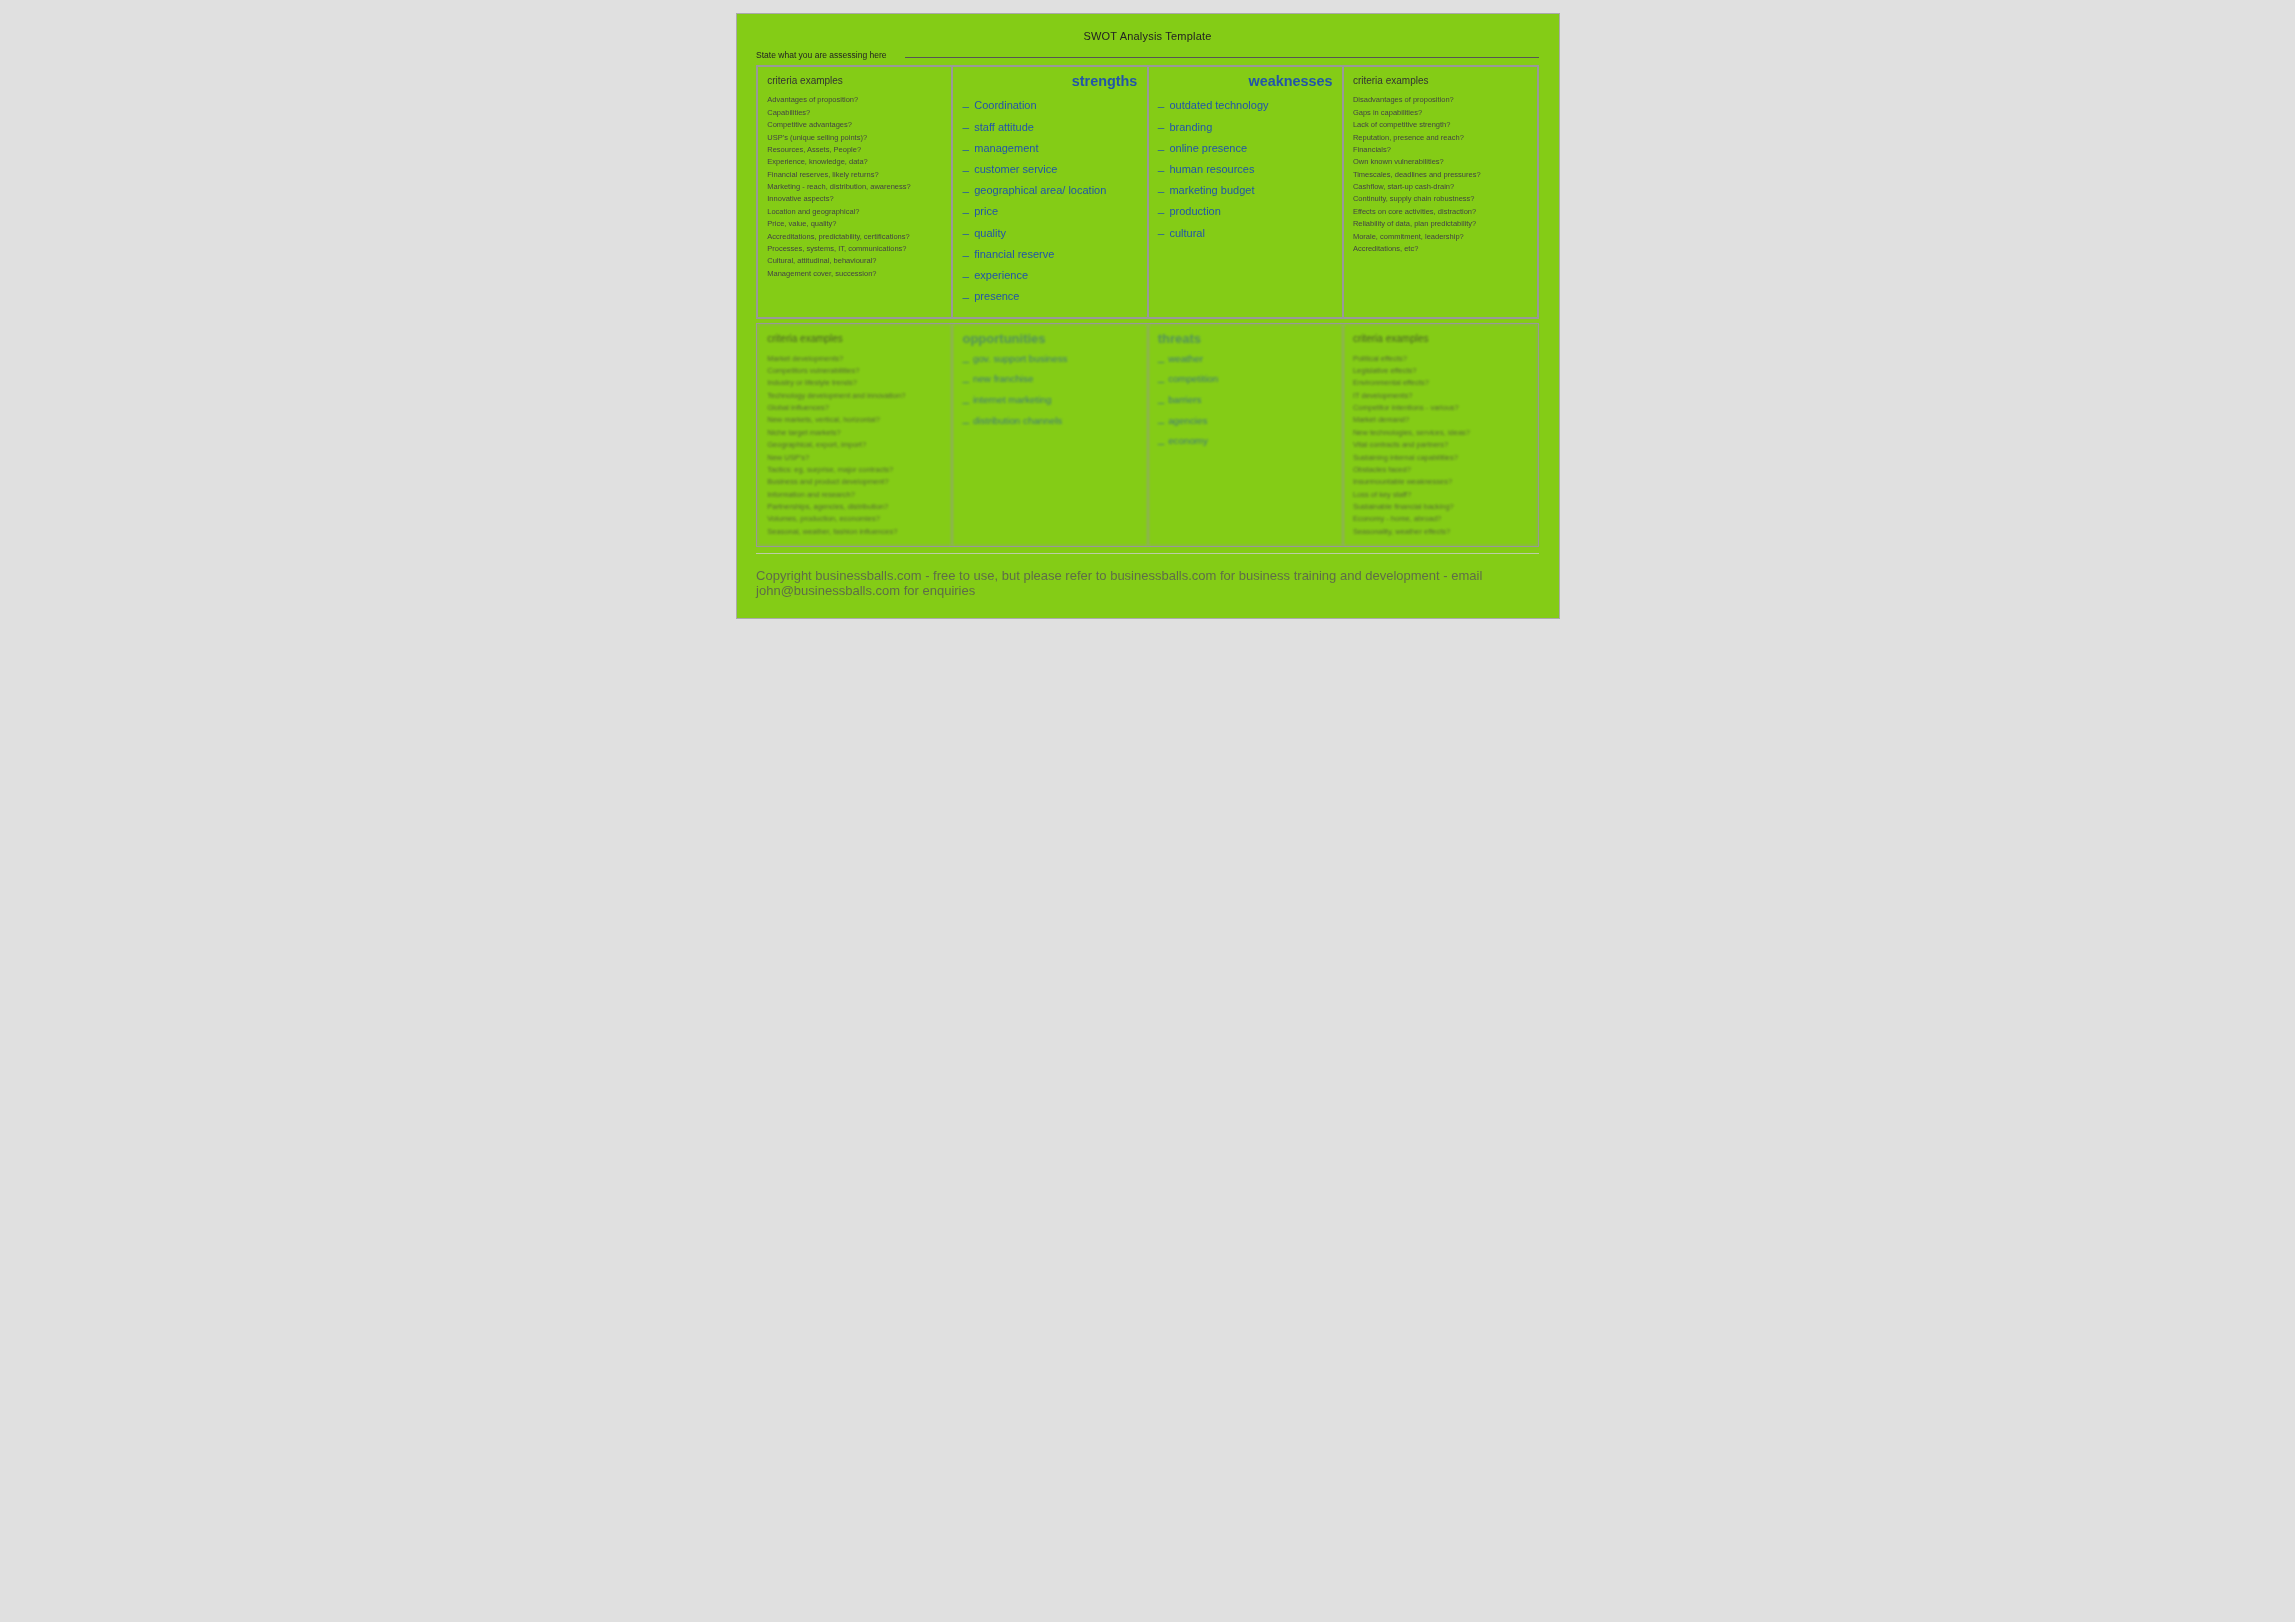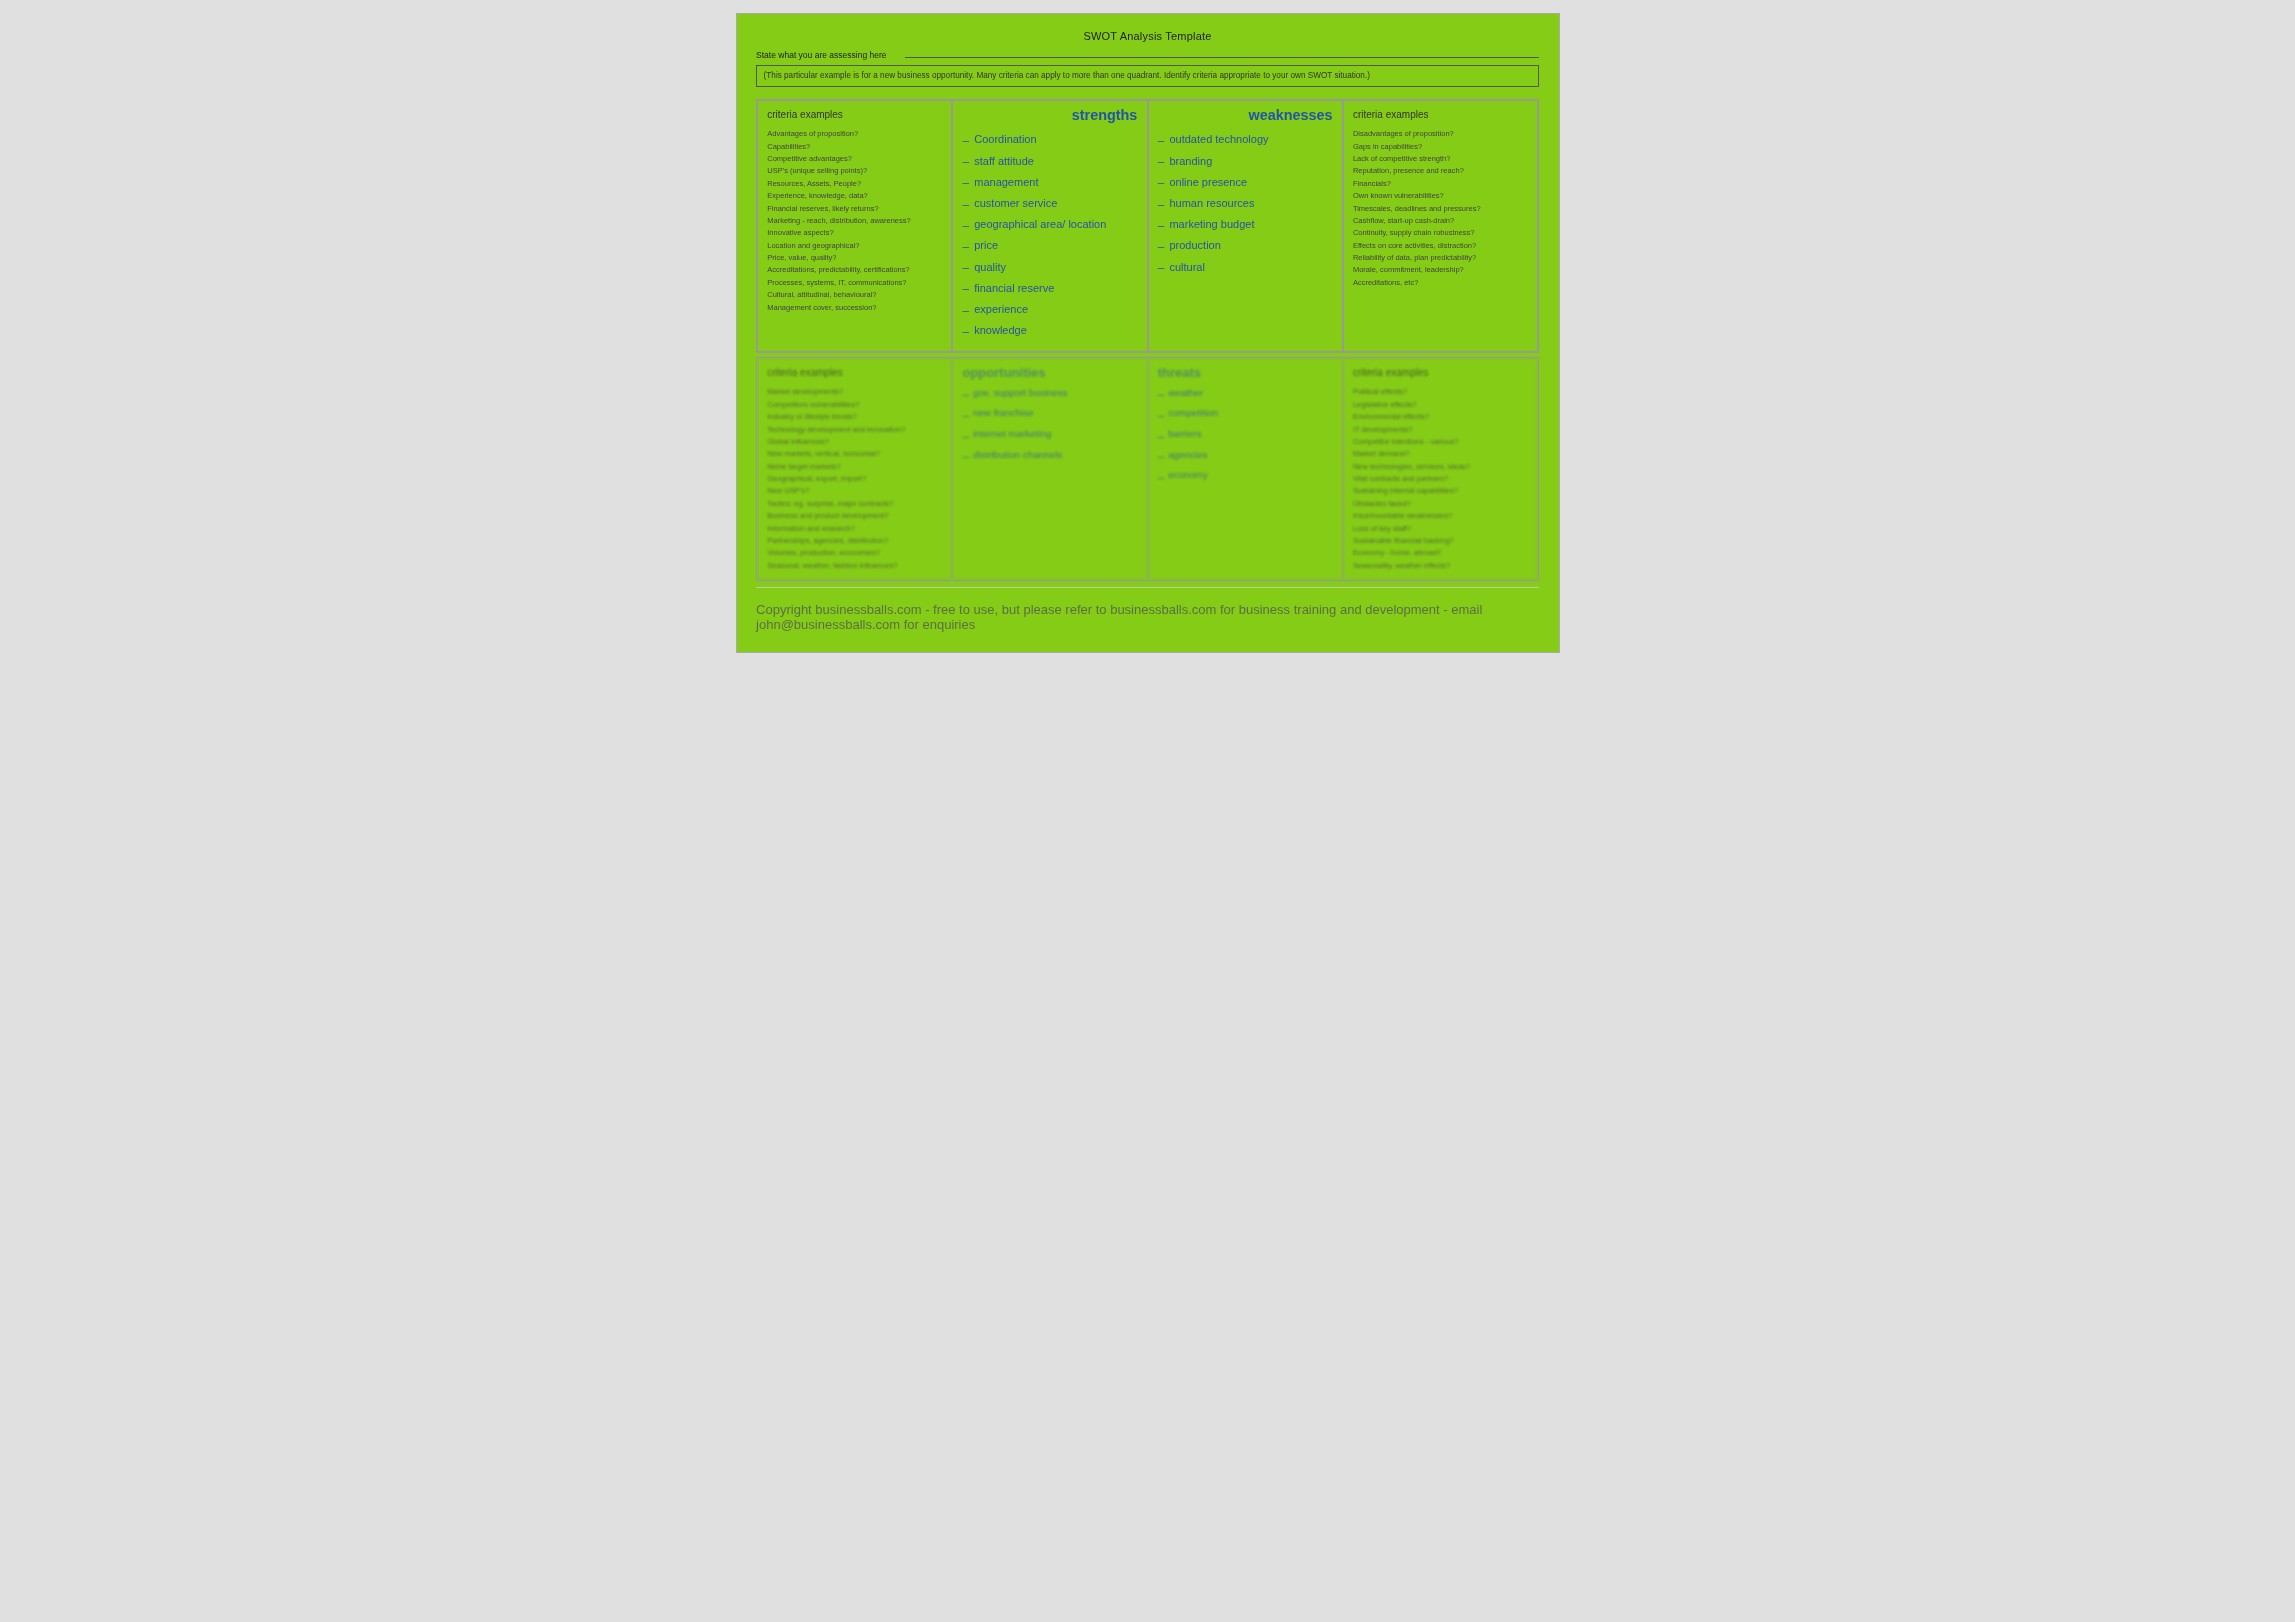--- a/index.html
+++ b/index.html
@@ -149,21 +149,20 @@
 
 <div class="page">
 
   <h1 class="page-title">SWOT Analysis Template</h1>
 
   <div class="state-line">
     <span class="state-line-text">State what you are assessing here</span>
     <div class="state-underline"></div>
   </div>
 
-  <div class="description-box">(This particular example is for a new business opportunity. Many criteria can apply to more than one quadrant. Identify criteria appropriate to your own SWOT situation.)</div>
 
   <div class="grid-container">
 
     <div class="grid-cell criteria-cell">
       <div class="criteria-header">criteria examples</div>
       <ul class="criteria-list">
         <li>Advantages of proposition?</li>
         <li>Capabilities?</li>
         <li>Competitive advantages?</li>
         <li>USP's (unique selling points)?</li>
@@ -215,21 +214,21 @@
         <li>
             <span class="dash">–</span>
             <span>financial reserve</span>
           </li>
         <li>
             <span class="dash">–</span>
             <span>experience</span>
           </li>
         <li>
             <span class="dash">–</span>
-            <span>knowledge</span>
+            <span>presence</span>
           </li>
       </ul>
     </div>
 
     <div class="grid-cell">
       <div class="quadrant-header">weaknesses</div>
       <ul class="quadrant-items">
         <li>
             <span class="dash">–</span>
             <span>outdated technology</span>

